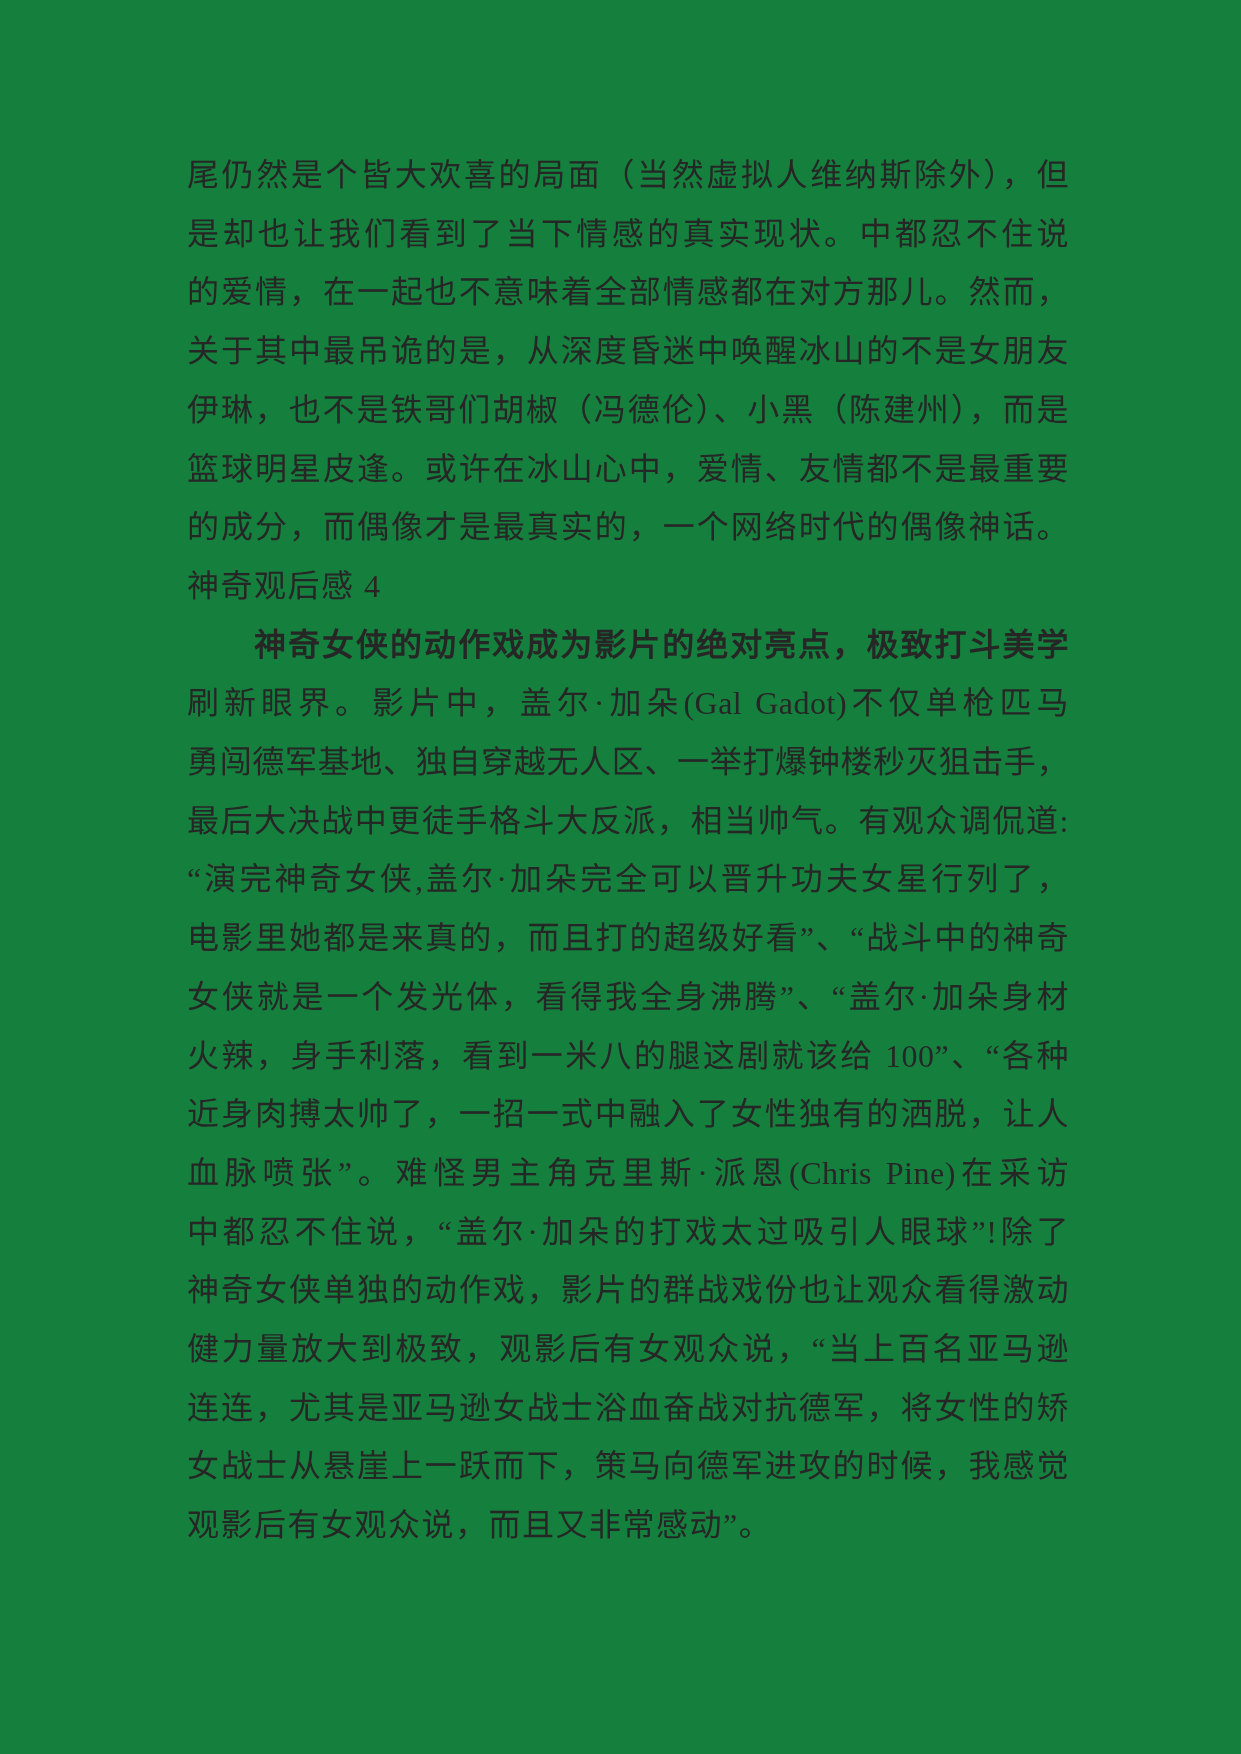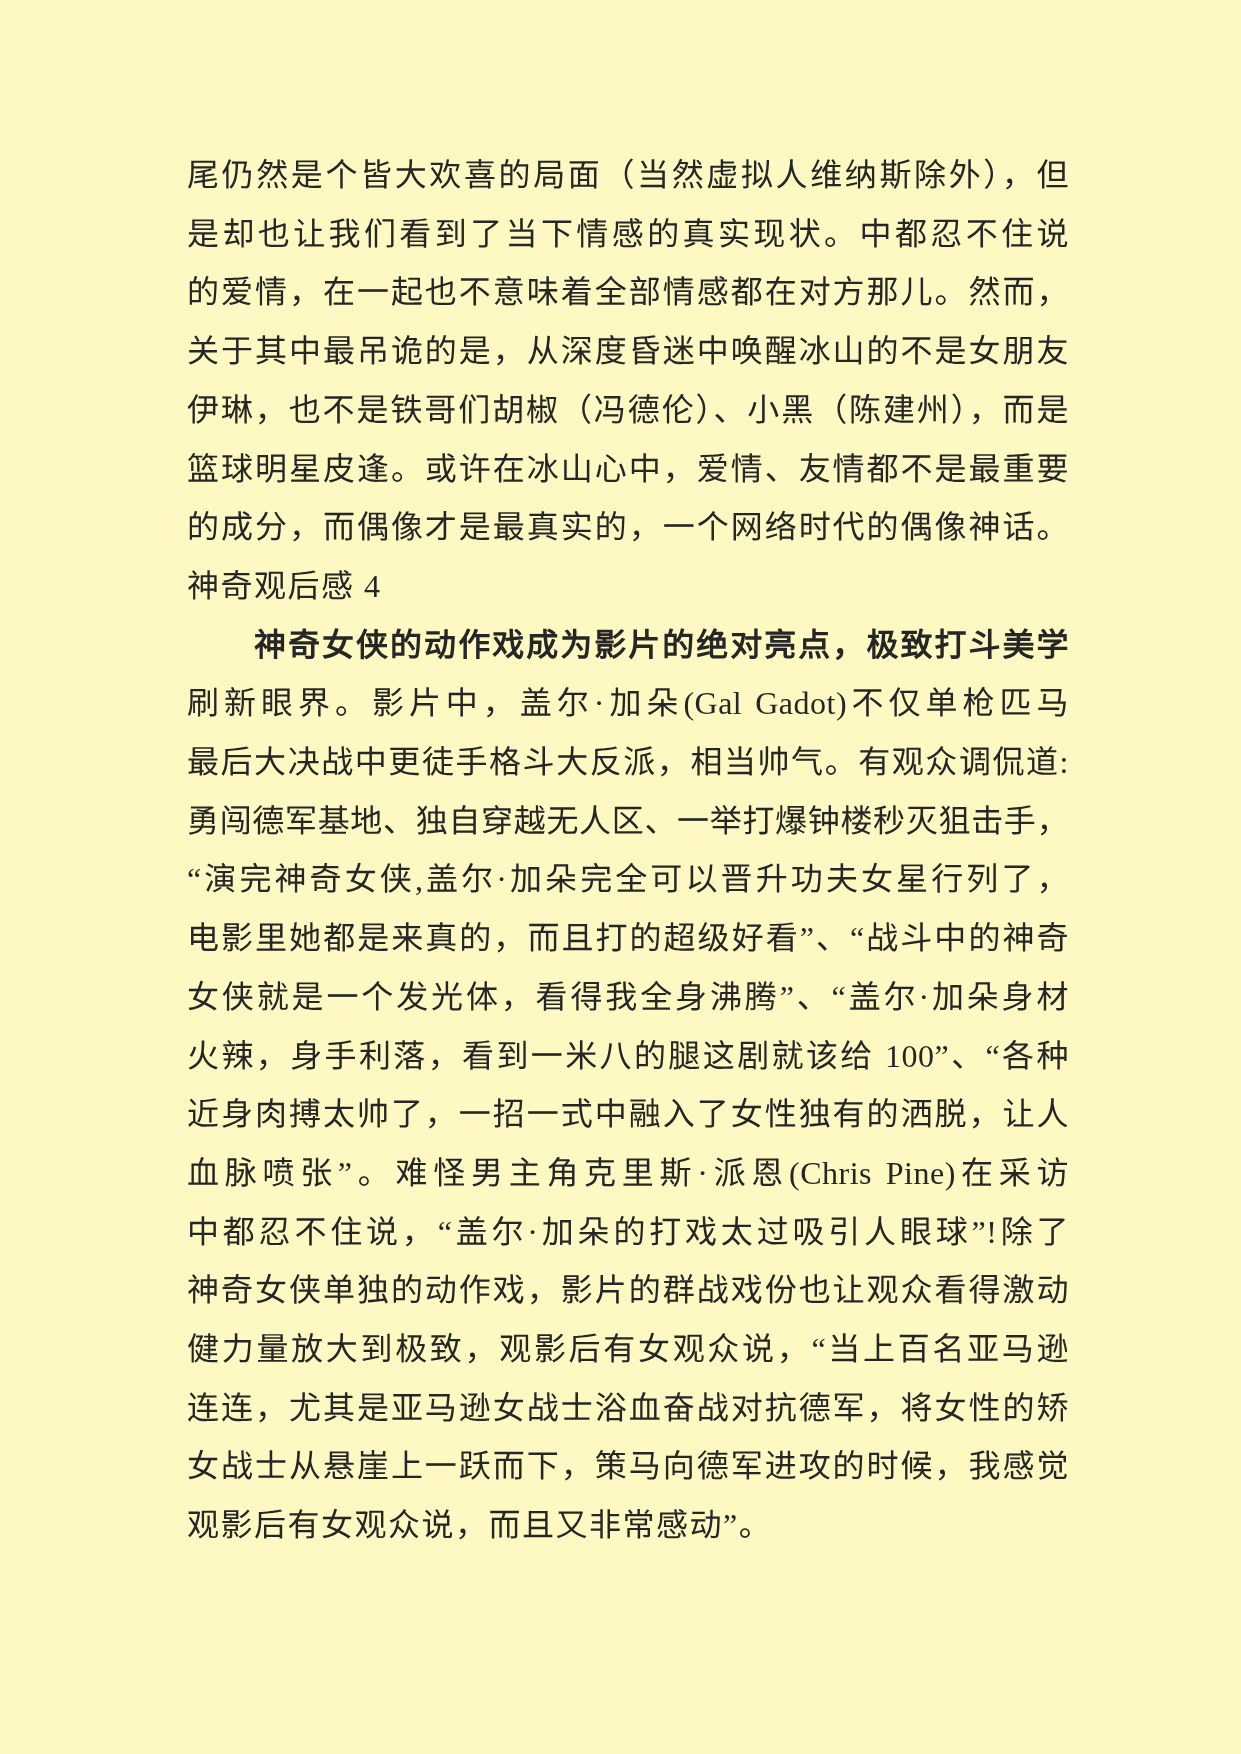--- a/index.html
+++ b/index.html
@@ -4,21 +4,21 @@
 <style>
   html, body {
     margin: 0;
     padding: 0;
     background: #ffffff;
   }
   .page {
     position: relative;
     width: 1241px;
     height: 1754px;
-    background: #fef9c3;
+    background: #15803d;
     box-sizing: border-box;
     padding: 146px 172px 0 187px;
     font-family: "Liberation Serif", "DejaVu Serif", serif;
     font-size: 32px;
     line-height: 58.7px;
     color: #262626;
     overflow: hidden;
   }
   .text-line {
     display: block;
@@ -47,22 +47,22 @@
   <span class="text-line">尾仍然是个皆大欢喜的局面（当然虚拟人维纳斯除外），但</span>
   <span class="text-line">是却也让我们看到了当下情感的真实现状。中都忍不住说</span>
   <span class="text-line">的爱情，在一起也不意味着全部情感都在对方那儿。然而，</span>
   <span class="text-line">关于其中最吊诡的是，从深度昏迷中唤醒冰山的不是女朋友</span>
   <span class="text-line">伊琳，也不是铁哥们胡椒（冯德伦）、小黑（陈建州），而是</span>
   <span class="text-line">篮球明星皮逢。或许在冰山心中，爱情、友情都不是最重要</span>
   <span class="text-line">的成分，而偶像才是最真实的，一个网络时代的偶像神话。</span>
   <span class="text-line short">神奇观后感 4</span>
   <span class="text-line indent">神奇女侠的动作戏成为影片的绝对亮点，极致打斗美学</span>
   <span class="text-line">刷新眼界。影片中，盖尔·加朵(Gal Gadot)不仅单枪匹马</span>
+  <span class="text-line">勇闯德军基地、独自穿越无人区、一举打爆钟楼秒灭狙击手，</span>
   <span class="text-line">最后大决战中更徒手格斗大反派，相当帅气。有观众调侃道:</span>
-  <span class="text-line">勇闯德军基地、独自穿越无人区、一举打爆钟楼秒灭狙击手，</span>
   <span class="text-line">“演完神奇女侠,盖尔·加朵完全可以晋升功夫女星行列了，</span>
   <span class="text-line">电影里她都是来真的，而且打的超级好看”、“战斗中的神奇</span>
   <span class="text-line">女侠就是一个发光体，看得我全身沸腾”、“盖尔·加朵身材</span>
   <span class="text-line">火辣，身手利落，看到一米八的腿这剧就该给 100”、“各种</span>
   <span class="text-line">近身肉搏太帅了，一招一式中融入了女性独有的洒脱，让人</span>
   <span class="text-line">血脉喷张”。难怪男主角克里斯·派恩(Chris Pine)在采访</span>
   <span class="text-line">中都忍不住说，“盖尔·加朵的打戏太过吸引人眼球”!除了</span>
   <span class="text-line">神奇女侠单独的动作戏，影片的群战戏份也让观众看得激动</span>
   <span class="text-line">健力量放大到极致，观影后有女观众说，“当上百名亚马逊</span>
   <span class="text-line">连连，尤其是亚马逊女战士浴血奋战对抗德军，将女性的矫</span>

